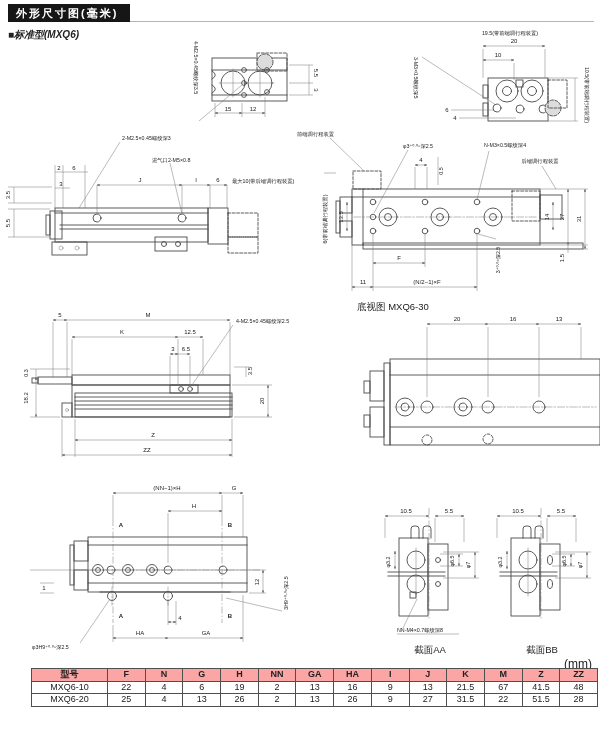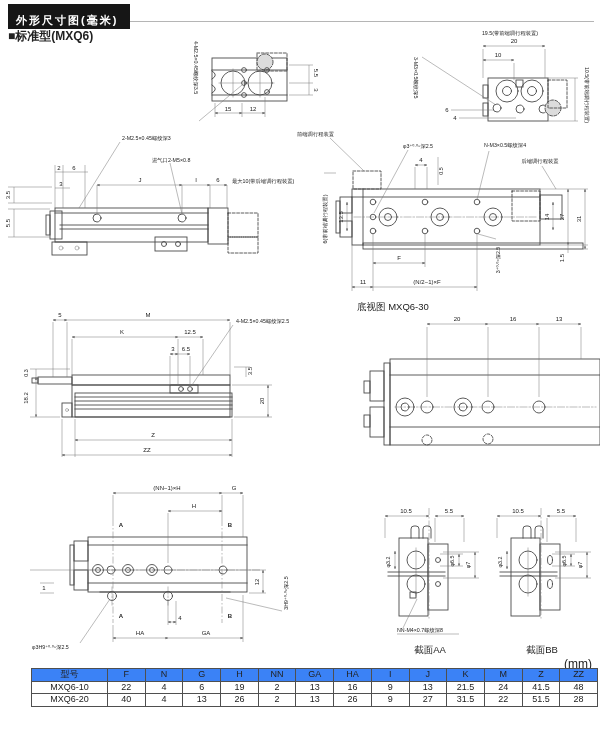--- a/index.html
+++ b/index.html
@@ -4,44 +4,44 @@
 <style>
   html,body{margin:0;padding:0;}
   body{
     width:600px;height:746px;position:relative;overflow:hidden;
     background:#ffffff;color:#222;
     font-family:"Liberation Sans","DejaVu Sans",sans-serif;
   }
   .titlebar{
     position:absolute;left:8px;top:4px;height:15px;
     background:#161616;color:#fff;font-size:11px;font-weight:bold;
-    padding:9px 12px 1px 8px;letter-spacing:2px;z-index:3;
+    padding:2px 12px 1px 8px;letter-spacing:2px;z-index:3;
   }
   .title-rule{position:absolute;left:8px;top:21px;width:586px;border-bottom:1.5px solid #b5b5b5;}
-  .subtitle{position:absolute;left:8px;top:28px;font-size:12px;font-weight:bold;}
+  .subtitle{position:absolute;left:8px;top:28px;font-size:10px;font-weight:bold;font-style:italic;}
   .mm-note{position:absolute;right:8px;top:657px;font-size:12px;}
   .drw{position:absolute;overflow:visible;}
   .geo,.geo *{fill:none;stroke:#4a4a4a;stroke-width:0.9;stroke-linecap:square;}
   .dim,.dim *{fill:none;stroke:#767676;stroke-width:0.5;}
   .dd{stroke-dasharray:7 2 1.5 2;}
   .da{stroke-dasharray:2.6 1.8;}
   .hx{fill:#dcdcdc !important;}
   .txt text{fill:#222;stroke:none;font-size:6px;text-anchor:middle;font-family:"Liberation Sans","DejaVu Sans",sans-serif;}
   .txt .ts{text-anchor:start;}
   .txt .f5{font-size:5.3px;}
   .txt .f9{font-size:9.5px;}
   table.spec{
     position:absolute;left:31px;top:668px;width:567px;
     border-collapse:collapse;table-layout:fixed;font-size:9px;
   }
   table.spec th,table.spec td{
     border:1px solid #4f4f4f;text-align:center;padding:0;height:11.5px;line-height:11.5px;
     overflow:hidden;white-space:nowrap;
   }
-  table.spec th{background:#3b82f6;font-weight:normal;}
+  table.spec th{background:#fca5a5;font-weight:bold;}
 </style>
 </head>
 <body>
 
 <div class="titlebar">外形尺寸图(毫米)</div>
 <div class="title-rule"></div>
 <div class="subtitle">■标准型(MXQ6)</div>
 
 <svg class="drw" style="left:183px;top:33px" width="210" height="100" viewBox="0 0 210 100">
   <defs>
@@ -551,27 +551,27 @@
         <td>22</td>
         <td>4</td>
         <td>6</td>
         <td>19</td>
         <td>2</td>
         <td>13</td>
         <td>16</td>
         <td>9</td>
         <td>13</td>
         <td>21.5</td>
-        <td>24</td>
+        <td>67</td>
         <td>41.5</td>
         <td>48</td>
   </tr>
   <tr>
     <td>MXQ6-20</td>
-        <td>40</td>
+        <td>25</td>
         <td>4</td>
         <td>13</td>
         <td>26</td>
         <td>2</td>
         <td>13</td>
         <td>26</td>
         <td>9</td>
         <td>27</td>
         <td>31.5</td>
         <td>22</td>

